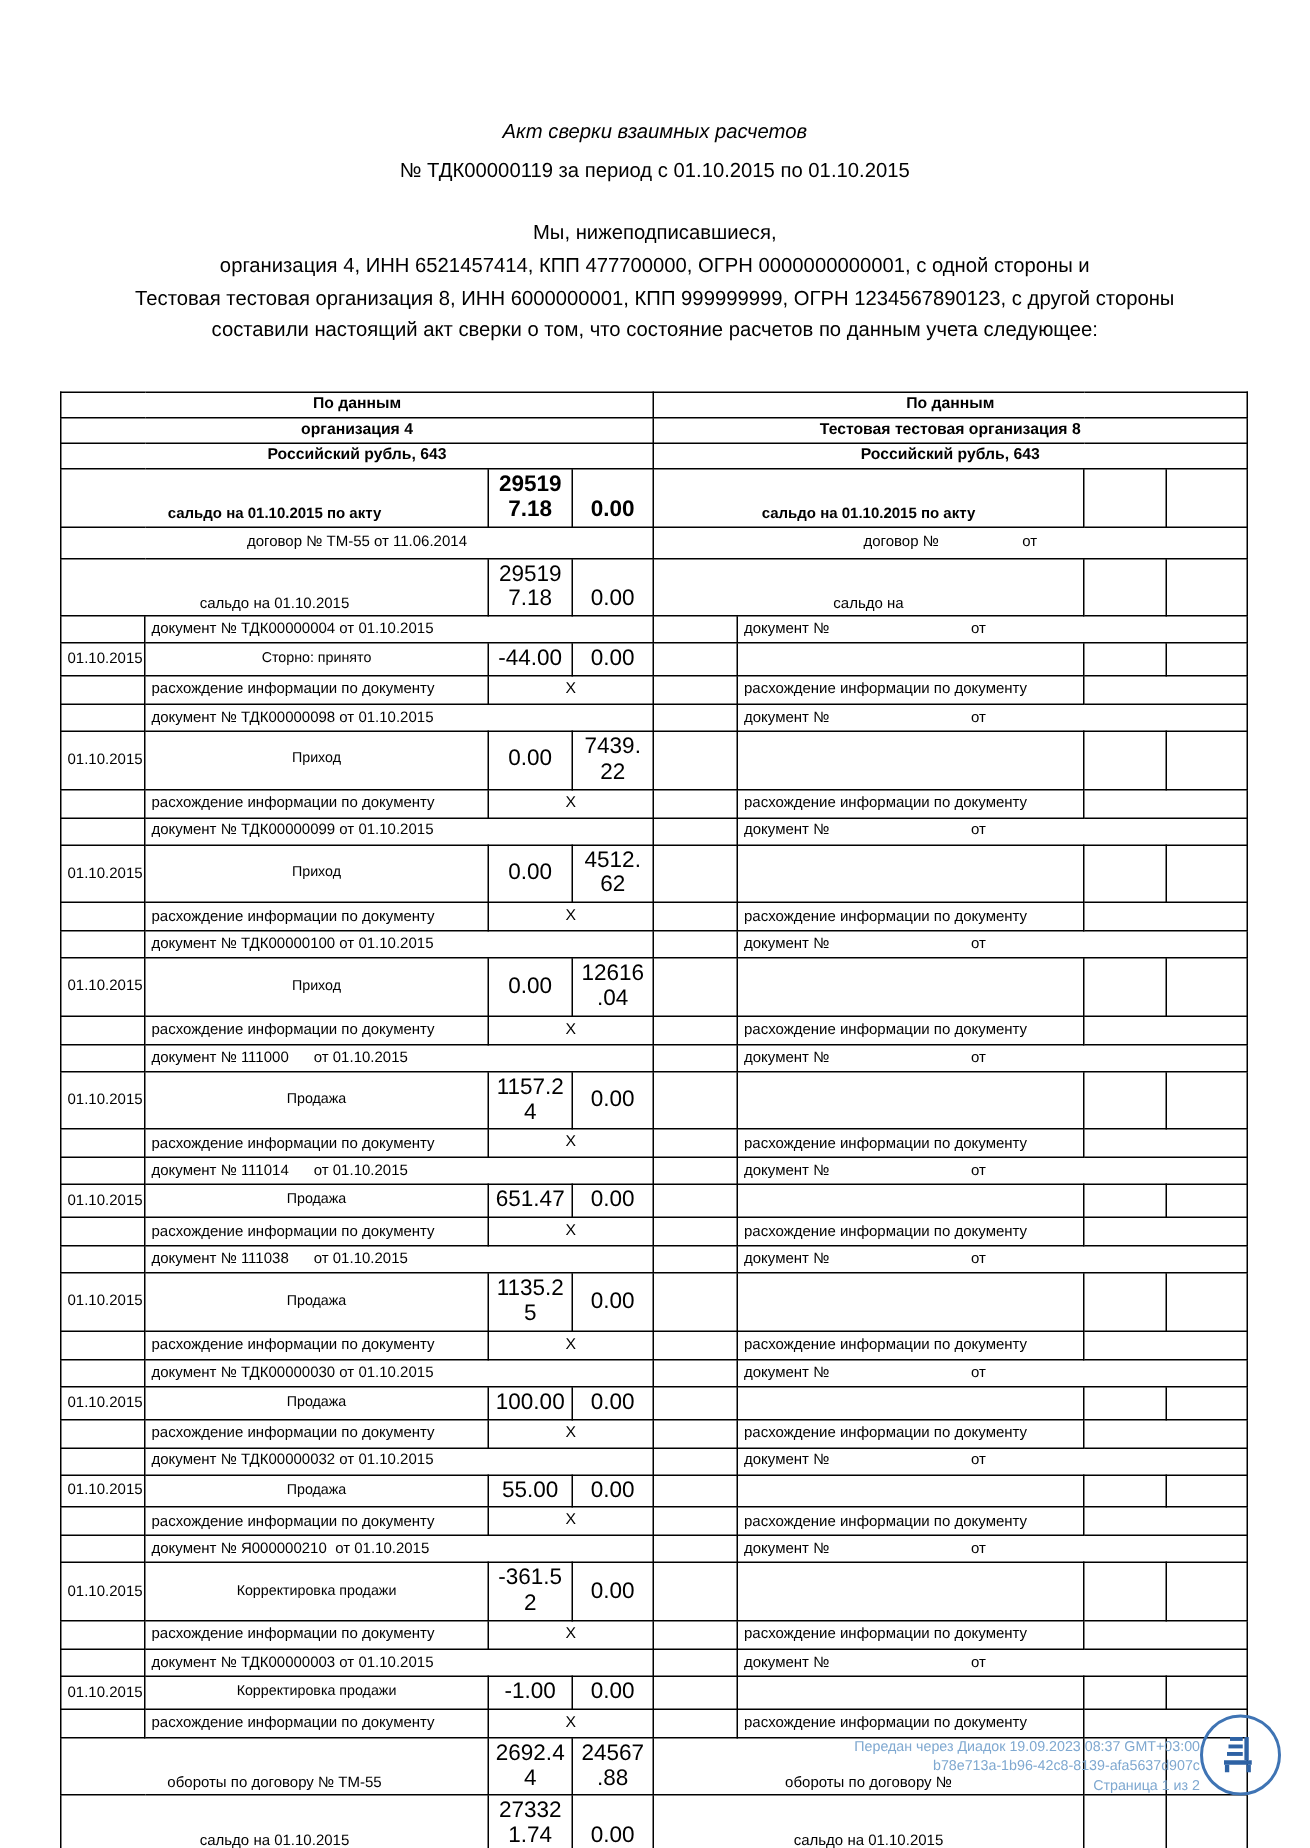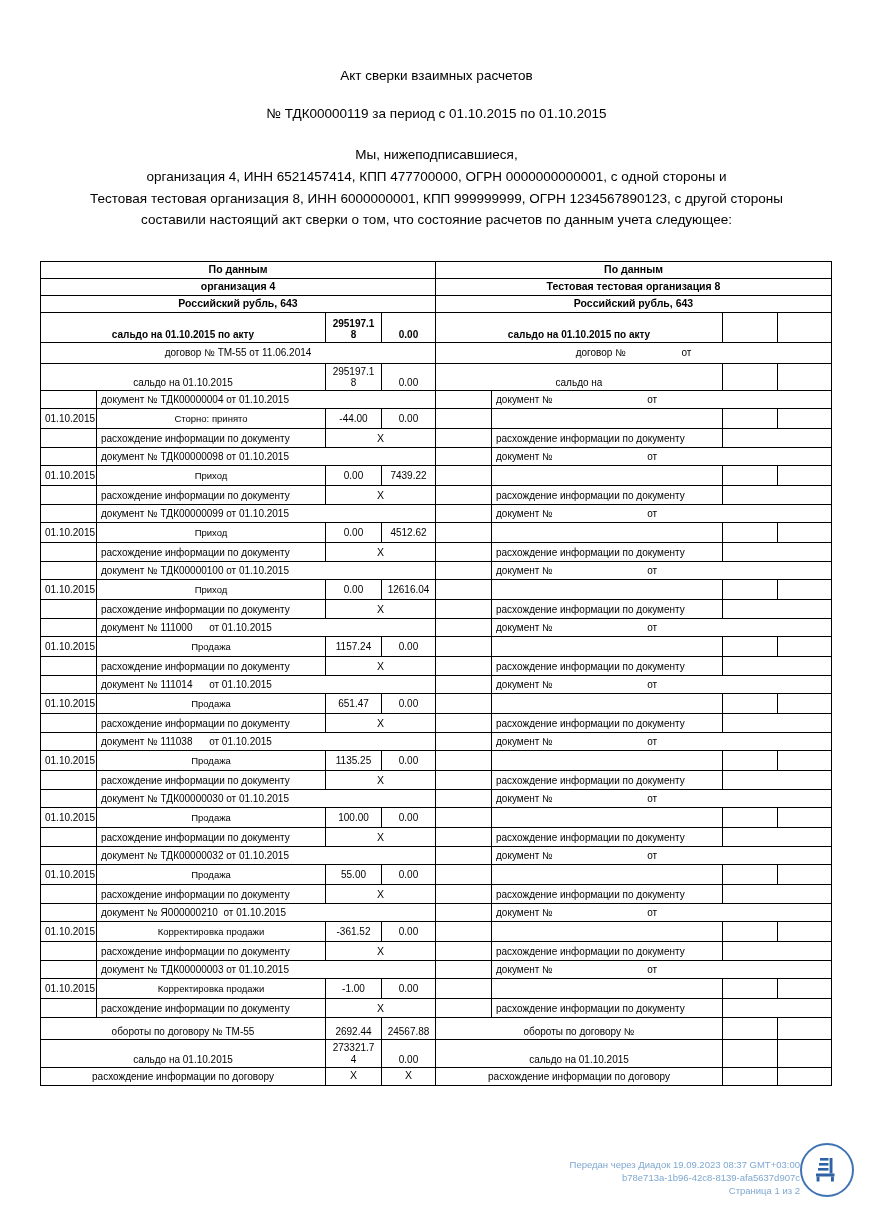--- a/index.html
+++ b/index.html
@@ -1,34 +1,34 @@
 <!DOCTYPE html>
 <html><head>
 <meta charset="utf-8">
 <style>
   html,body{margin:0;padding:0;background:#fff;}
   .page{position:relative;width:873px;height:1232px;background:#fff;overflow:hidden;
         font-family:"Liberation Sans",sans-serif;color:#000;}
   .hline{position:absolute;left:0;right:0;text-align:center;font-size:13.5px;line-height:16px;}
-  .l-title{top:68px;}
+  .l-title{top:80px;font-style:italic;}
   .l-sub{top:106px;}
   .l-we{top:147px;}
   .l-p1{top:169px;}
   .l-p2{top:191px;}
   .l-st{top:212px;}
 
   table.recon{position:absolute;left:40px;top:261px;width:791px;border-collapse:collapse;
               table-layout:fixed;font-size:10px;}
   table.recon td{border:1px solid #000;padding:2px 4px;box-sizing:border-box;
                  vertical-align:middle;overflow:hidden;line-height:1.12;}
   tr.hh td{height:17px;text-align:center;font-weight:bold;font-size:10.5px;
            vertical-align:middle;padding:1px 2px;}
   td.lbl{text-align:center;}
   td.b{font-weight:bold;}
-  td.num{text-align:center;overflow-wrap:anywhere;font-size:10px;}
+  td.num{text-align:center;overflow-wrap:anywhere;font-size:15px;}
   td.pre{white-space:pre-wrap;}
   td.date{text-align:center;padding:2px 2px;font-size:10px;}
   td.op{text-align:center;font-size:9.5px;}
   td.mark{text-align:center;font-size:10.5px;}
   td.doc{text-align:left;}
 
   tr.r-saldo_act td{height:30px;vertical-align:bottom;}
   tr.r-contract td{height:21px;}
   tr.r-saldo td{height:27px;vertical-align:bottom;}
   tr.r-doc td{height:18px;}

